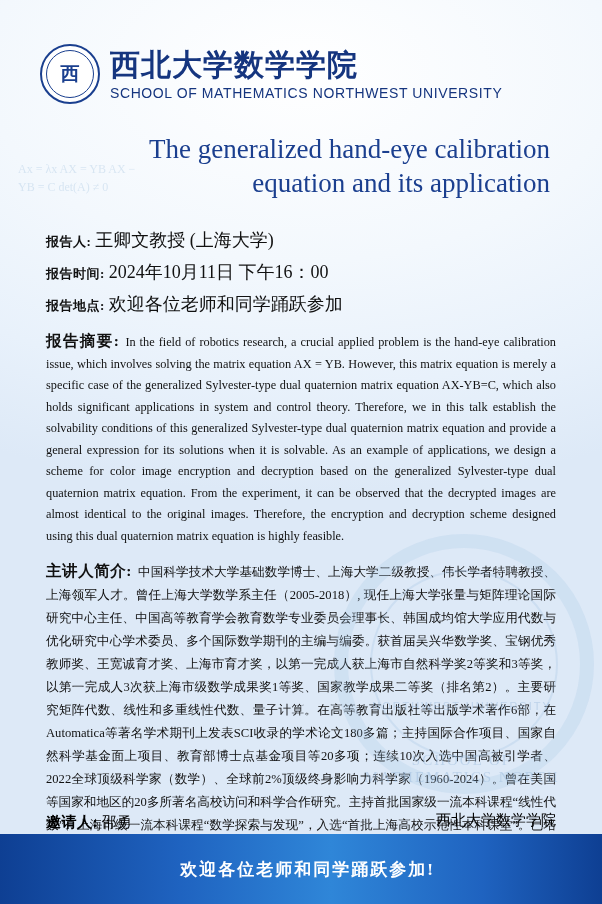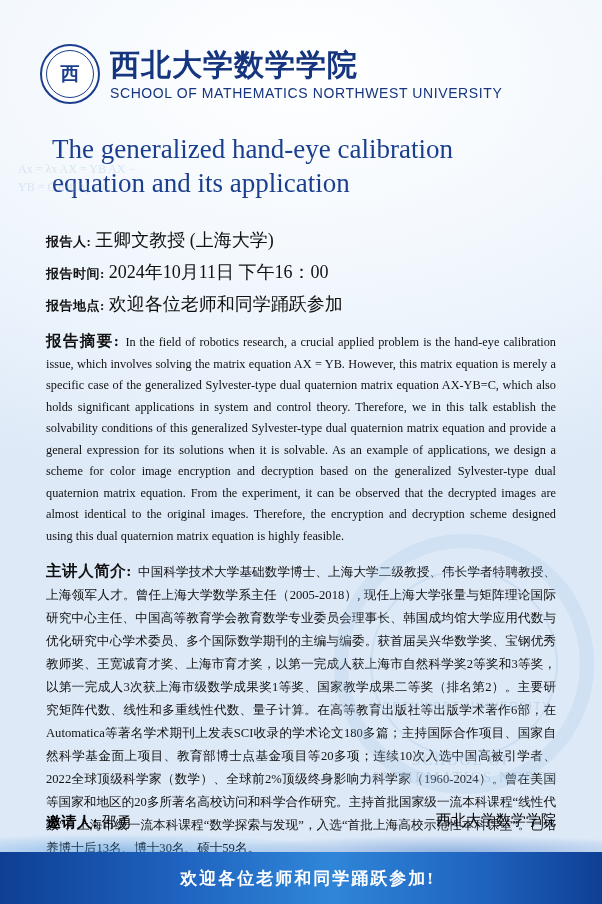--- a/index.html
+++ b/index.html
@@ -150,21 +150,21 @@
     font-weight: bold;
     letter-spacing: 1px;
     white-space: nowrap;
     font-family: "Liberation Serif", serif;
     padding-right: 6px;
   }
 
   
   .title {
     margin: 22px 52px 0 52px;
-    text-align: left;
+    text-align: right;
     color: #1b3f8f;
     font-size: 27px;
     line-height: 34px;
     font-family: "Liberation Serif", serif;
   }
 
   
   .body {
     margin: 26px 46px 0 46px;
     color: #111111;
@@ -227,21 +227,21 @@
     text-align: right;
     font-size: 15px;
     line-height: 24px;
   }
 
   .banner {
     position: absolute;
     left: 0;
     right: 0;
     bottom: 0;
-    height: 52px;
+    height: 70px;
     background: linear-gradient(90deg, #0e3f93 0%, #1f63c0 30%, #2f86d8 55%, #1f63c0 80%, #0e3f93 100%);
     display: flex;
     align-items: center;
     justify-content: center;
     padding-left: 13px;
   }
   .banner-text {
     color: #ffffff;
     font-size: 17px;
     font-weight: bold;

